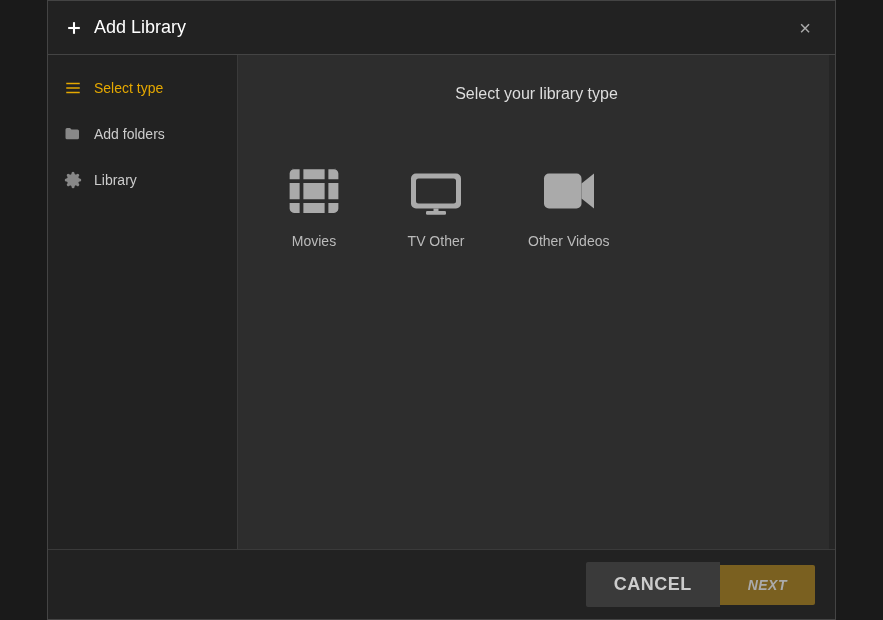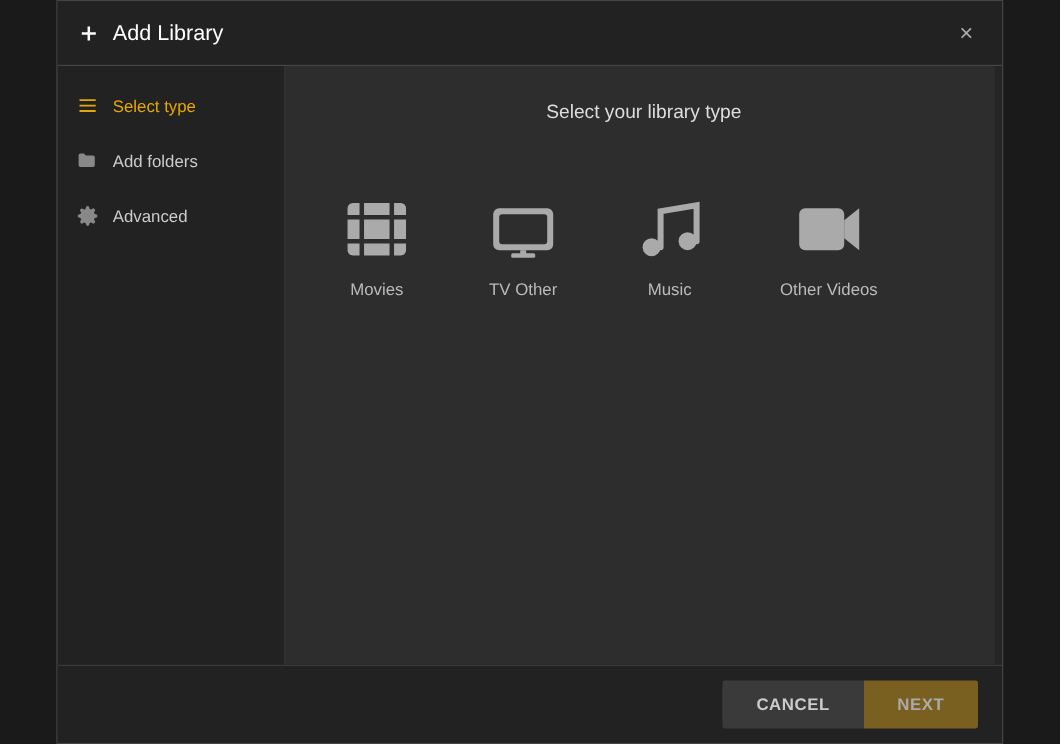--- a/index.html
+++ b/index.html
@@ -124,36 +124,37 @@
       justify-content: flex-end;
       gap: 0;
       min-height: 56px;
       align-items: center;
     }
     .btn-cancel {
       background: #3a3a3a;
       color: #ccc;
       border: none;
       padding: 12px 28px;
-      font-size: 14px;
+      font-size: 18px;
       font-weight: 600;
       cursor: pointer;
       letter-spacing: 0.5px;
       border-radius: 2px 0 0 2px;
     }
     .btn-next {
       background: #7a6020;
       color: #aaa;
       border: none;
       padding: 12px 28px;
       font-size: 14px;
       font-weight: 600;
       cursor: pointer;
       letter-spacing: 0.5px;
       border-radius: 0 2px 2px 0;
+      font-style: italic;
     }
     .scrollbar-track {
       position: absolute;
       right: 0;
       top: 0;
       bottom: 0;
       width: 6px;
       background: #252525;
     }
   </style>
@@ -191,21 +192,21 @@
           <path d="M2 6a2 2 0 012-2h4l2 2h8a2 2 0 012 2v9a2 2 0 01-2 2H4a2 2 0 01-2-2V6z"></path>
         </svg>
         <span>Add folders</span>
       </div>
 
       <div class="sidebar-item">
         <svg class="sidebar-icon" viewBox="0 0 24 24" fill="#888" stroke="none">
           <path d="M12 15a3 3 0 100-6 3 3 0 000 6z"></path>
           <path d="M19.4 15a1.65 1.65 0 00.33 1.82l.06.06a2 2 0 010 2.83 2 2 0 01-2.83 0l-.06-.06a1.65 1.65 0 00-1.82-.33 1.65 1.65 0 00-1 1.51V21a2 2 0 01-2 2 2 2 0 01-2-2v-.09A1.65 1.65 0 009 19.4a1.65 1.65 0 00-1.82.33l-.06.06a2 2 0 01-2.83 0 2 2 0 010-2.83l.06-.06A1.65 1.65 0 004.68 15a1.65 1.65 0 00-1.51-1H3a2 2 0 01-2-2 2 2 0 012-2h.09A1.65 1.65 0 004.6 9a1.65 1.65 0 00-.33-1.82l-.06-.06a2 2 0 010-2.83 2 2 0 012.83 0l.06.06A1.65 1.65 0 009 4.68a1.65 1.65 0 001-1.51V3a2 2 0 012-2 2 2 0 012 2v.09a1.65 1.65 0 001 1.51 1.65 1.65 0 001.82-.33l.06-.06a2 2 0 012.83 0 2 2 0 010 2.83l-.06.06A1.65 1.65 0 0019.4 9a1.65 1.65 0 001.51 1H21a2 2 0 012 2 2 2 0 01-2 2h-.09a1.65 1.65 0 00-1.51 1z"></path>
         </svg>
-        <span>Advanced</span>
+        <span>Library</span>
       </div>
     </div>
 
     <div class="main-content">
       <div class="main-title">Select your library type</div>
       <div class="library-types">
 
         <div class="lib-type">
           <svg viewBox="0 0 24 24" fill="#aaa">
             <rect x="2" y="3" width="20" height="18" rx="2" fill="#aaa"></rect>
@@ -221,28 +222,20 @@
         <div class="lib-type">
           <svg viewBox="0 0 24 24" fill="#aaa">
             <rect x="2" y="5" width="20" height="14" rx="2" fill="#aaa"></rect>
             <rect x="4" y="7" width="16" height="10" rx="1" fill="#2d2d2d"></rect>
             <rect x="8" y="20" width="8" height="1.5" rx="0.5" fill="#aaa"></rect>
             <rect x="11" y="19" width="2" height="2" fill="#aaa"></rect>
           </svg>
           <span class="lib-type-label">TV Other</span>
         </div>
 
-        <div class="lib-type">
-          <svg viewBox="0 0 24 24" fill="#aaa">
-            <path d="M9 18V6l12-2v12" fill="none" stroke="#aaa" stroke-width="2" stroke-linecap="round"></path>
-            <circle cx="6" cy="18" r="3" fill="#aaa"></circle>
-            <circle cx="18" cy="16" r="3" fill="#aaa"></circle>
-          </svg>
-          <span class="lib-type-label">Music</span>
-        </div>
 
 
         <div class="lib-type">
           <svg viewBox="0 0 24 24" fill="#aaa">
             <rect x="2" y="5" width="15" height="14" rx="2" fill="#aaa"></rect>
             <polygon points="22,5 17,9 17,15 22,19" fill="#aaa"></polygon>
           </svg>
           <span class="lib-type-label">Other Videos</span>
         </div>
 

